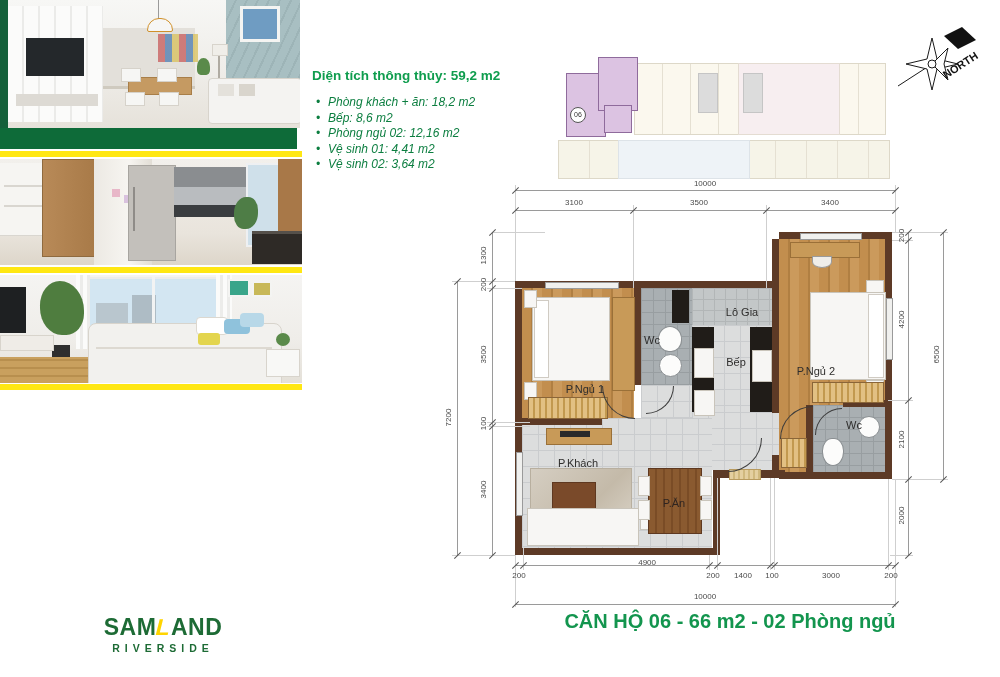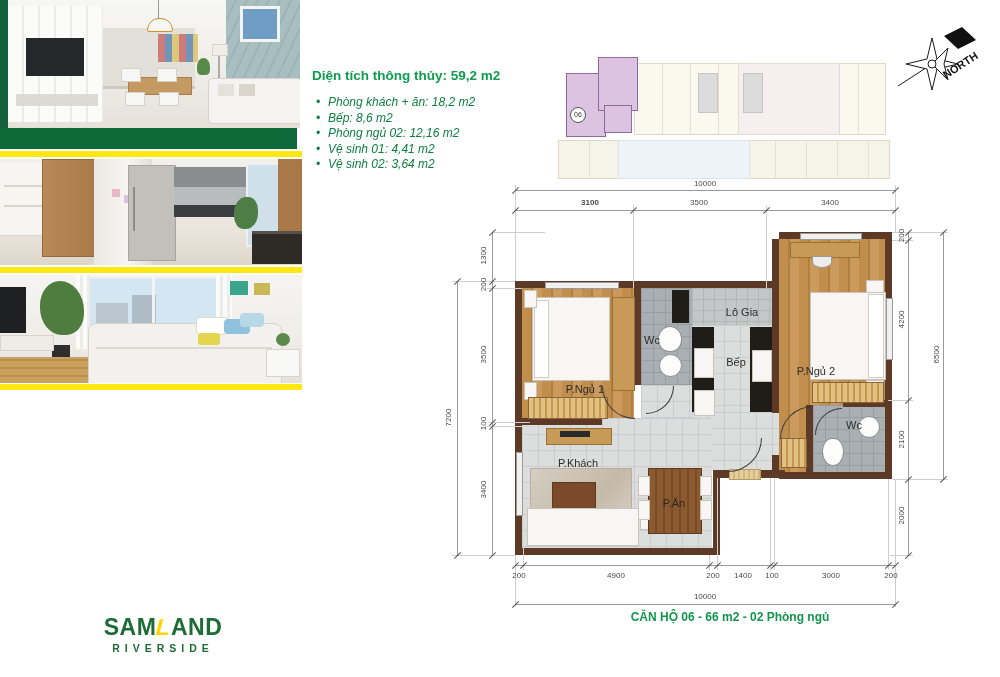--- a/index.html
+++ b/index.html
@@ -27,21 +27,21 @@
   .blackbox{background:#201c18;}
   .room-label{position:absolute;font-size:11px;color:#2e2d2c;text-align:center;}
   .dimline{position:absolute;background:#9a9a9a;}
   .ext{position:absolute;background:#cfcfcf;}
   .tick{position:absolute;width:9px;height:1px;background:#555;transform:rotate(-45deg);}
   .dim{position:absolute;font-size:8px;color:#4a4a4a;text-align:center;}
   .dimv{transform:rotate(-90deg);}
   .arc{position:absolute;border:1px solid #3c3c3c;background:transparent;}
   
   .caption{position:absolute;left:540px;top:610px;width:380px;text-align:center;
-           font-size:12px;font-weight:bold;color:#13954e;}
+           font-size:20px;font-weight:bold;color:#13954e;}
   .logo{position:absolute;left:88px;top:616px;width:150px;text-align:center;color:#1d6b35;}
   .logo .l1{font-size:23px;font-weight:900;letter-spacing:.5px;line-height:1;}
   .logo .l1 .y{color:#ffd400;display:inline-block;transform:skewX(-14deg);}
   .logo .l2{font-size:10.5px;font-weight:bold;letter-spacing:5px;margin-top:3px;}
   .kp{position:absolute;border:1px solid #ddd8c8;}
 </style>
 </head>
 <body>
 
 <div class="page">
@@ -300,36 +300,36 @@
   <div class="tick" style="left:705px;top:565px;"></div>
   <div class="tick" style="left:713px;top:565px;"></div>
   <div class="tick" style="left:766px;top:565px;"></div>
   <div class="tick" style="left:770px;top:565px;"></div>
   <div class="tick" style="left:884px;top:565px;"></div>
   <div class="tick" style="left:891px;top:565px;"></div>
   <div class="tick" style="left:511px;top:604px;"></div>
   <div class="tick" style="left:891px;top:604px;"></div>
 
   <div class="dim" style="left:655px;top:179px;width:100px;">10000</div>
-  <div class="dim" style="left:550px;top:198px;width:80px;font-weight:bold;">3100</div>
+  <div class="dim" style="left:534px;top:198px;width:80px;">3100</div>
   <div class="dim" style="left:659px;top:198px;width:80px;">3500</div>
   <div class="dim" style="left:790px;top:198px;width:80px;">3400</div>
   <div class="dim dimv" style="left:418px;top:413px;width:60px;">7200</div>
   <div class="dim dimv" style="left:463px;top:251px;width:40px;">1300</div>
   <div class="dim dimv" style="left:463px;top:280px;width:40px;">200</div>
   <div class="dim dimv" style="left:463px;top:350px;width:40px;">3500</div>
   <div class="dim dimv" style="left:463px;top:419px;width:40px;">100</div>
   <div class="dim dimv" style="left:463px;top:485px;width:40px;">3400</div>
   <div class="dim dimv" style="left:881px;top:231px;width:40px;">200</div>
   <div class="dim dimv" style="left:881px;top:315px;width:40px;">4200</div>
   <div class="dim dimv" style="left:881px;top:435px;width:40px;">2100</div>
   <div class="dim dimv" style="left:881px;top:511px;width:40px;">2000</div>
   <div class="dim dimv" style="left:916px;top:350px;width:40px;">6500</div>
   <div class="dim" style="left:499px;top:571px;width:40px;">200</div>
-  <div class="dim" style="left:576px;top:571px;width:80px;">4900</div>
+  <div class="dim" style="left:576px;top:558px;width:80px;text-align:right;">4900</div>
   <div class="dim" style="left:693px;top:571px;width:40px;">200</div>
   <div class="dim" style="left:723px;top:571px;width:40px;">1400</div>
   <div class="dim" style="left:752px;top:571px;width:40px;">100</div>
   <div class="dim" style="left:811px;top:571px;width:40px;">3000</div>
   <div class="dim" style="left:871px;top:571px;width:40px;">200</div>
   <div class="dim" style="left:665px;top:592px;width:80px;">10000</div>
 
   <div class="caption">CĂN HỘ 06 - 66 m2 - 02 Phòng ngủ</div>
 
   <div class="logo">

